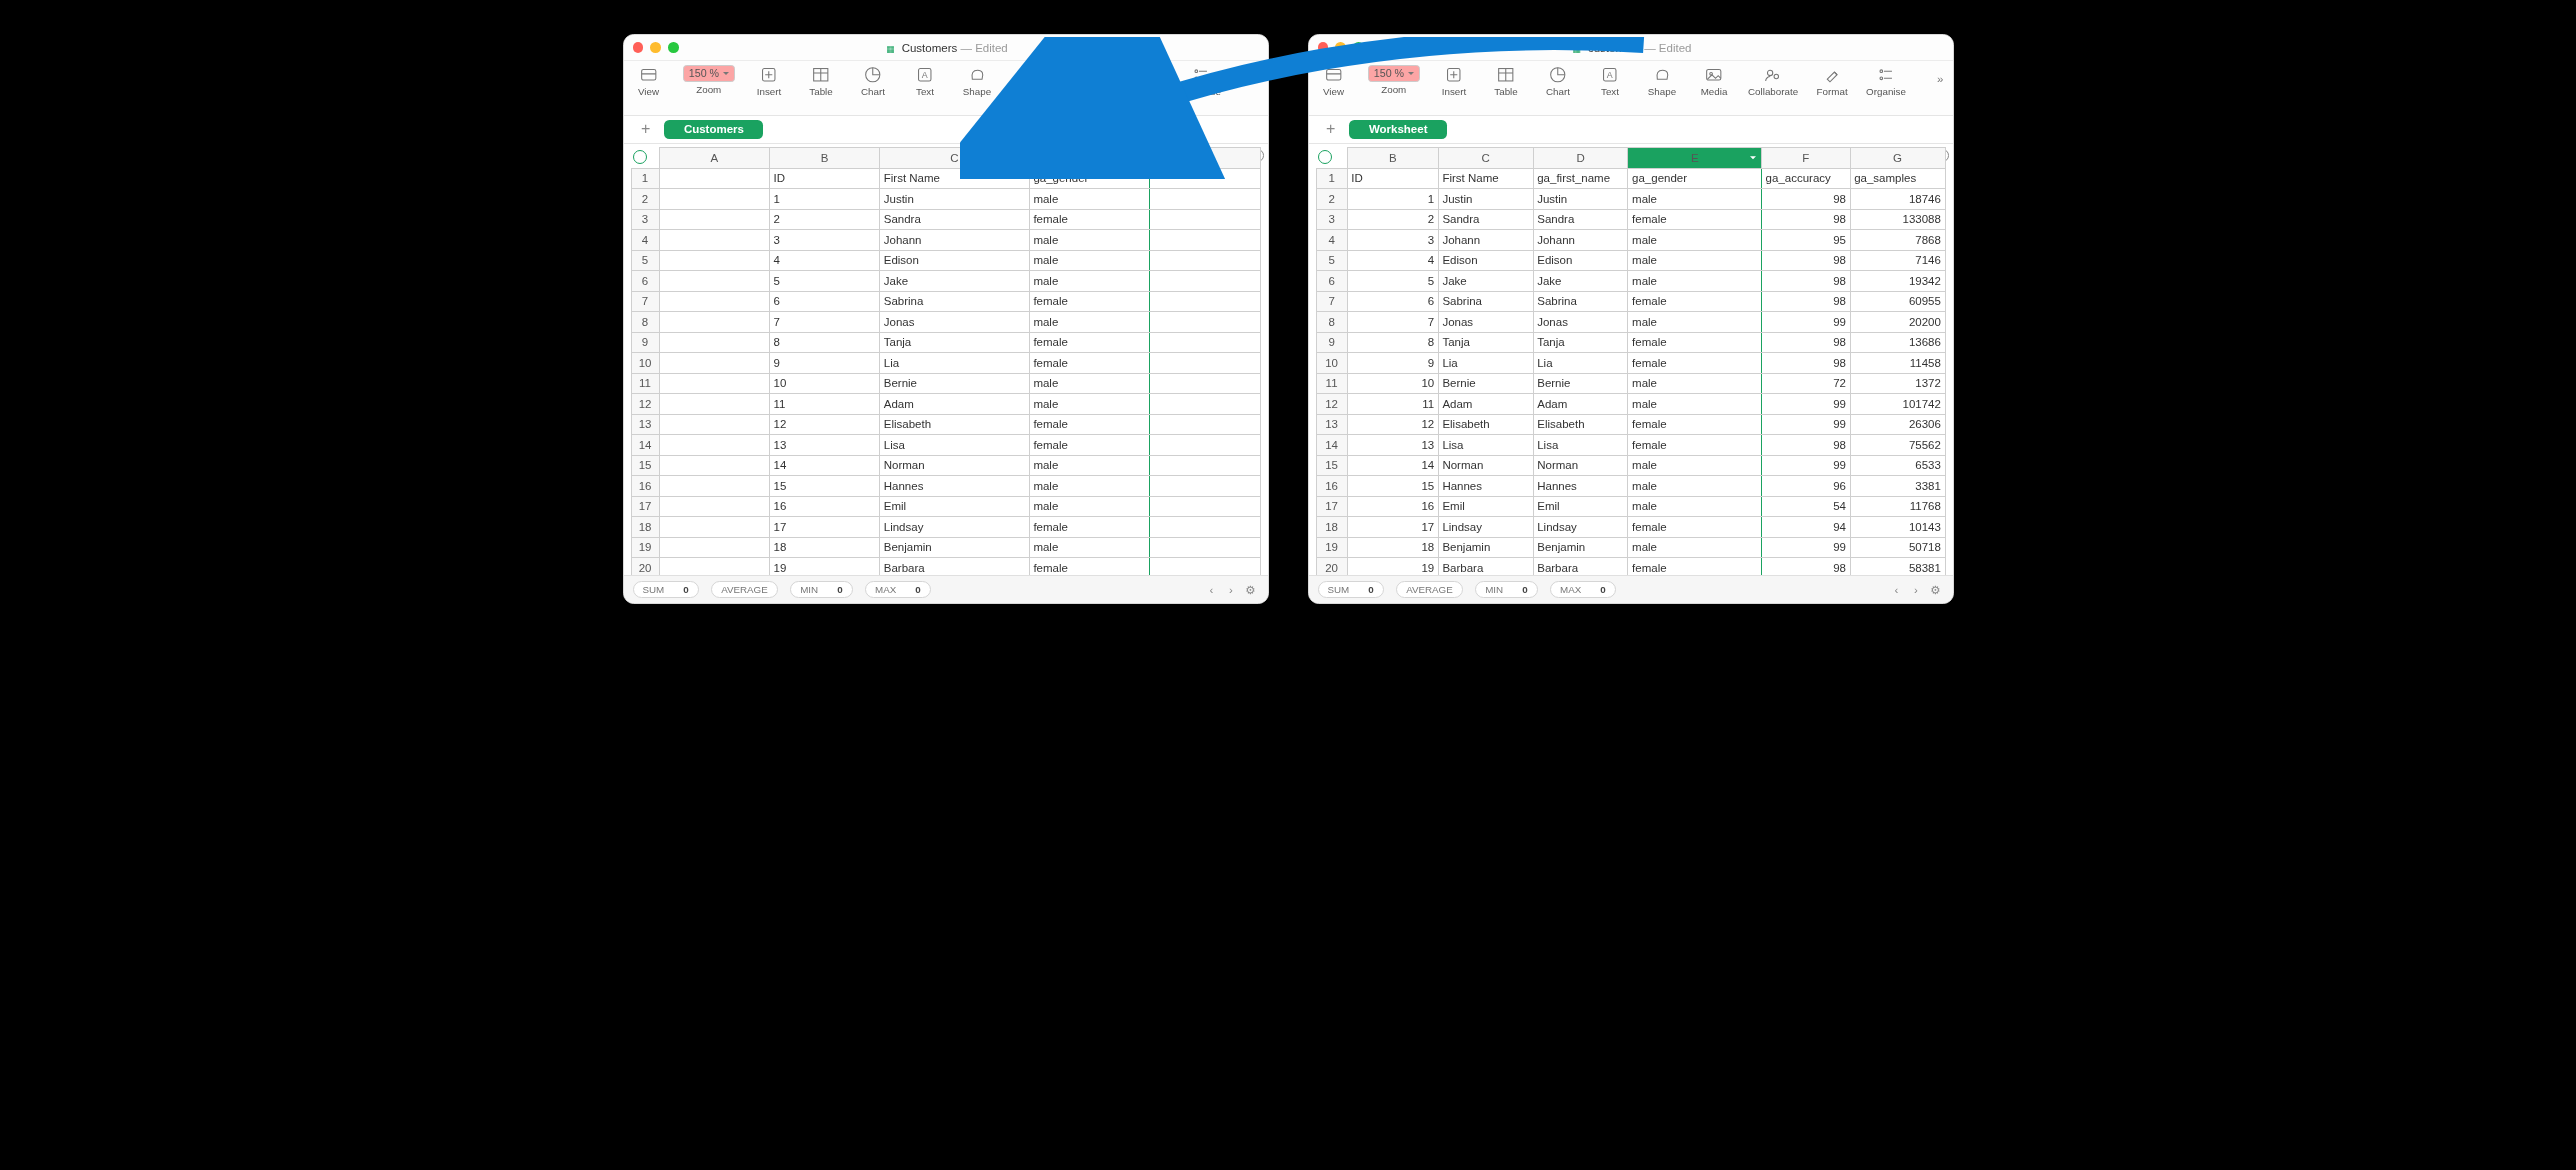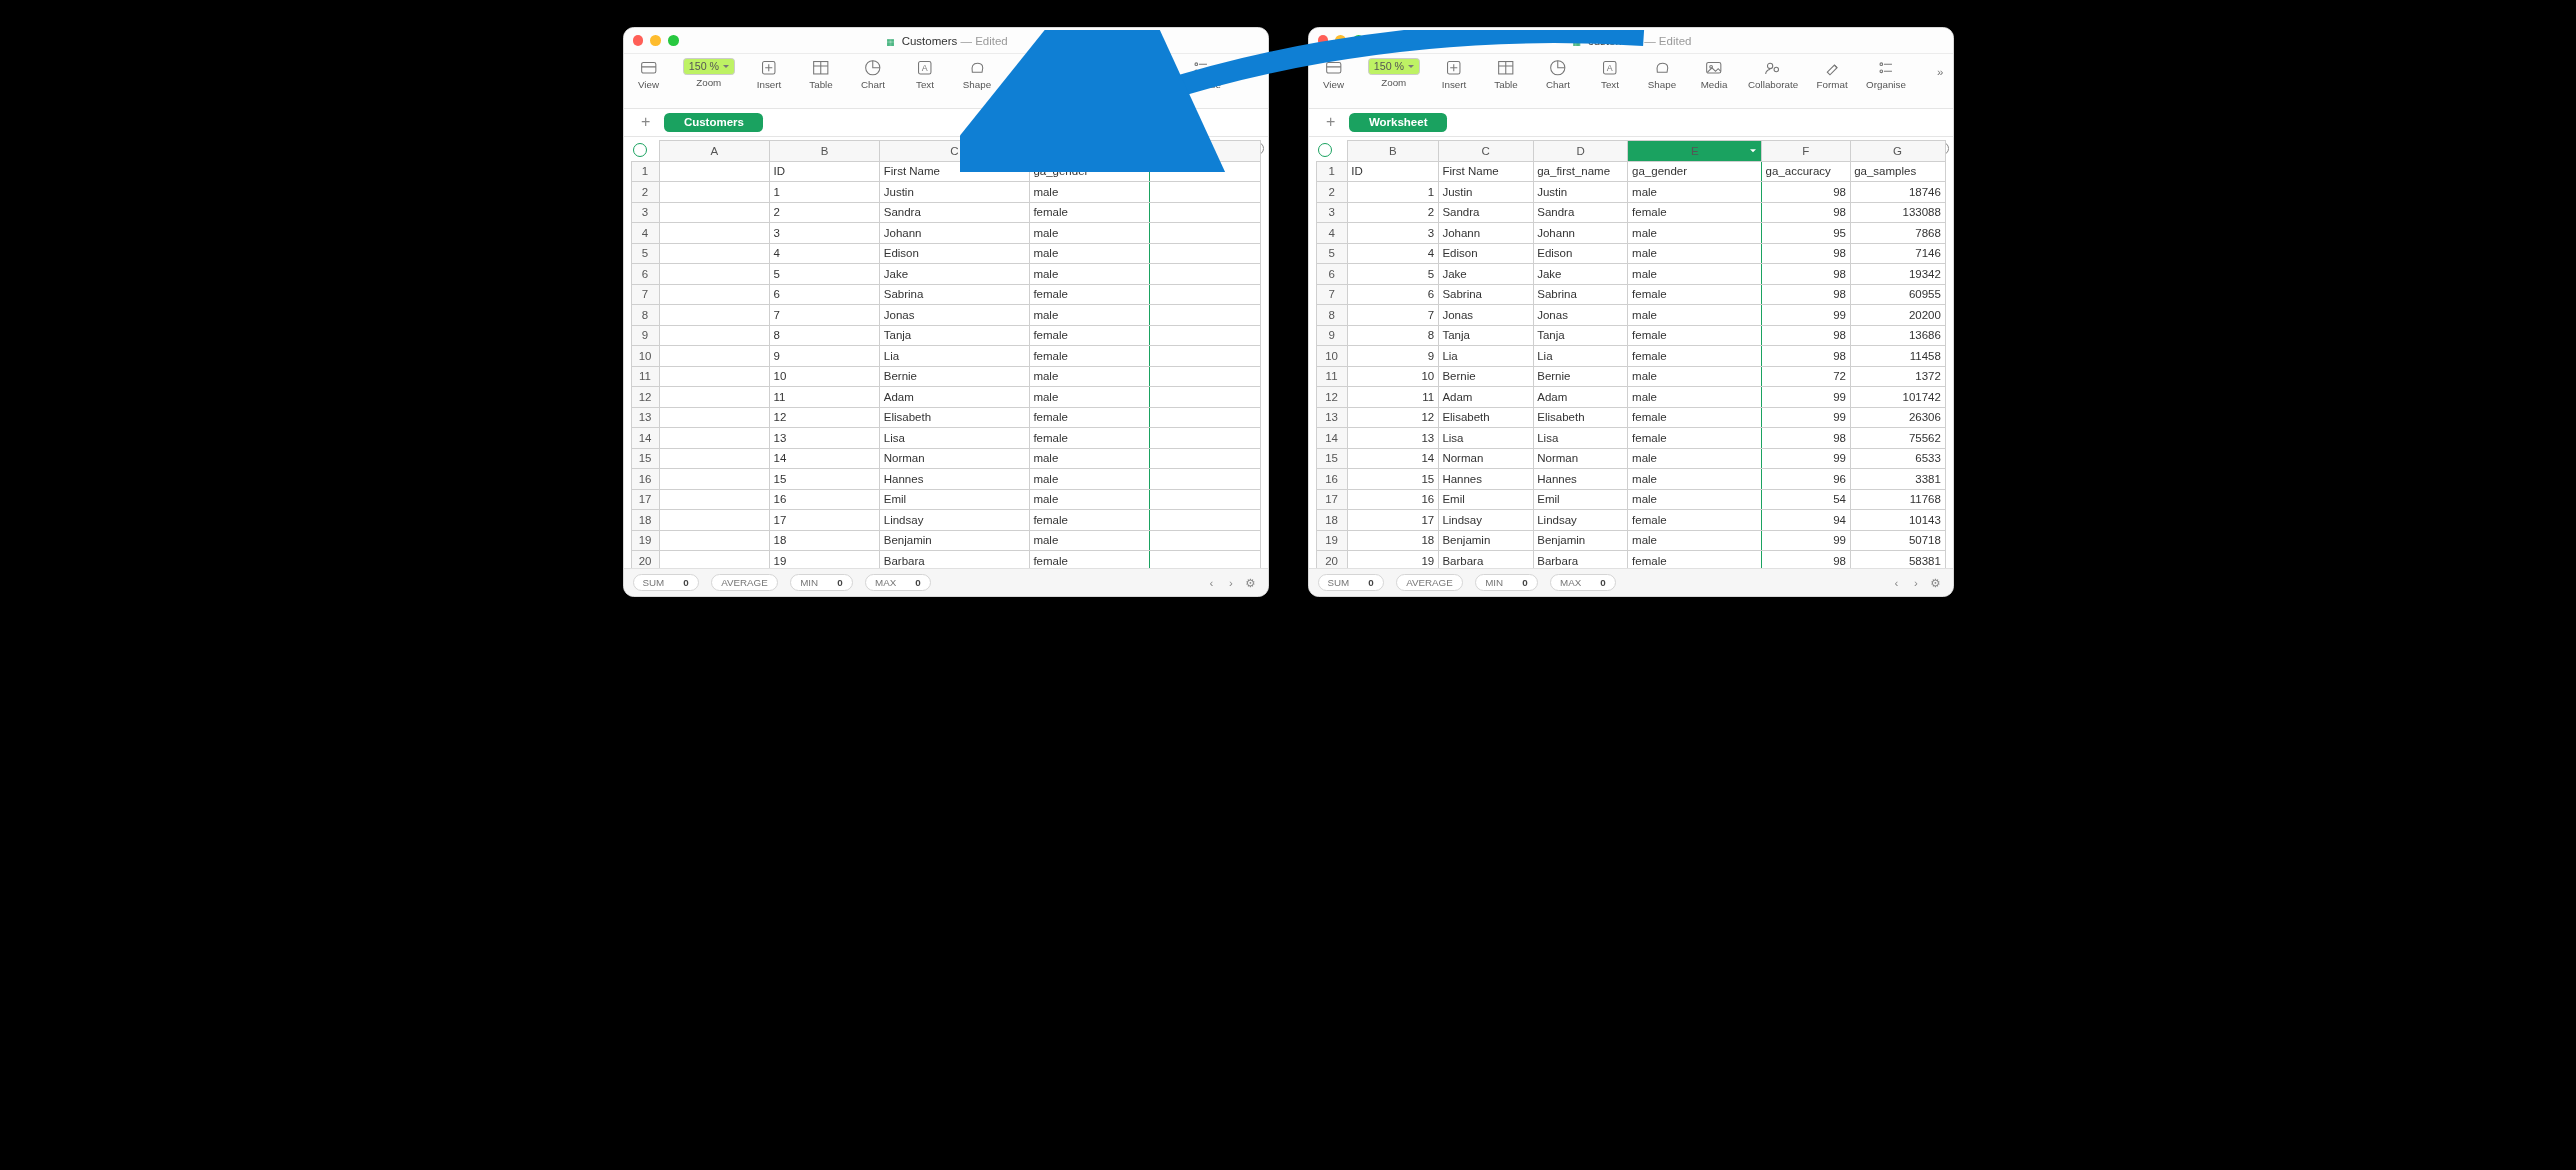--- a/index.html
+++ b/index.html
@@ -8,21 +8,21 @@
   --sheet-bg:#ffffff;
   --grid:#cfcfcf;
   --toolbar-text:#555;
   --title-gray:#9a9a9a;
   --sel-green:#1aa260;
   --tab-green:#1aa260;
   --header-row-bg:#f7f7f7;
   --footer-bg:#f6f6f6;
 }
 html,body{margin:0;padding:0;background:#000;font-family:-apple-system,"Helvetica Neue",Arial,sans-serif;font-size:11.5px;color:#333;}
-.stage{position:relative;width:1385px;height:622px;margin:5px auto;}
+.stage{position:relative;width:1385px;height:622px;margin:12px auto;}
 .window{
   position:absolute;top:22px;width:644px;height:568px;
   background:var(--sheet-bg);border:0.9px solid var(--chrome-border);border-radius:10.7px;
   box-shadow:0 7px 21px rgba(0,0,0,.4);
   display:flex;flex-direction:column;overflow:hidden;
 }
 .window.left{left:27px;}
 .window.right{left:712px;}
 .titlebar{
   display:flex;align-items:center;height:25px;padding:0 9px;
@@ -38,21 +38,21 @@
 .title-wrap .docname{color:#333;font-weight:500;}
 .title-wrap .edited{color:var(--title-gray);}
 .toolbar{
   display:flex;align-items:flex-start;height:50px;padding:3.6px 7px 0 7px;
   background:var(--chrome-bg);border-bottom:0.9px solid #e5e5e5;
   gap:16px;overflow:hidden;position:relative;
 }
 .tb-item{display:flex;flex-direction:column;align-items:center;min-width:36px;gap:1.8px;color:var(--toolbar-text);}
 .tb-item svg{width:19.5px;height:19.5px;fill:none;stroke:#777;stroke-width:1.2;}
 .tb-label{font-size:9.8px;color:#555;}
-.zoom-box{border:0.9px solid #ccc;border-radius:3.6px;padding:1.8px 5.3px;font-size:10.7px;background:#bef264;display:flex;align-items:center;gap:3.6px;}
+.zoom-box{border:0.9px solid #ccc;border-radius:3.6px;padding:1.8px 5.3px;font-size:10.7px;background:#fca5a5;display:flex;align-items:center;gap:3.6px;}
 .zoom-box::after{content:"";border:3.6px solid transparent;border-top-color:#777;margin-top:3.6px;}
 .toolbar .overflow{position:absolute;right:9px;top:12.4px;color:#777;}
 .sheettabs{
   height:27px;display:flex;align-items:center;padding-left:12.4px;gap:9px;
   background:#fff;border-bottom:0.9px solid #e5e5e5;
 }
 .add-tab{width:19.5px;height:19.5px;display:flex;align-items:center;justify-content:center;color:#888;font-size:16px;}
 .tab{padding:3.6px 19.5px;border-radius:5.3px;font-size:11.5px;color:#fff;background:var(--tab-green);font-weight:600;}
 .sheet-area{flex:1;position:relative;display:flex;overflow:hidden;}
 .corner-circle{position:absolute;left:9px;top:6.2px;width:12.4px;height:12.4px;border:1.3px solid #1aa260;border-radius:50%;}

